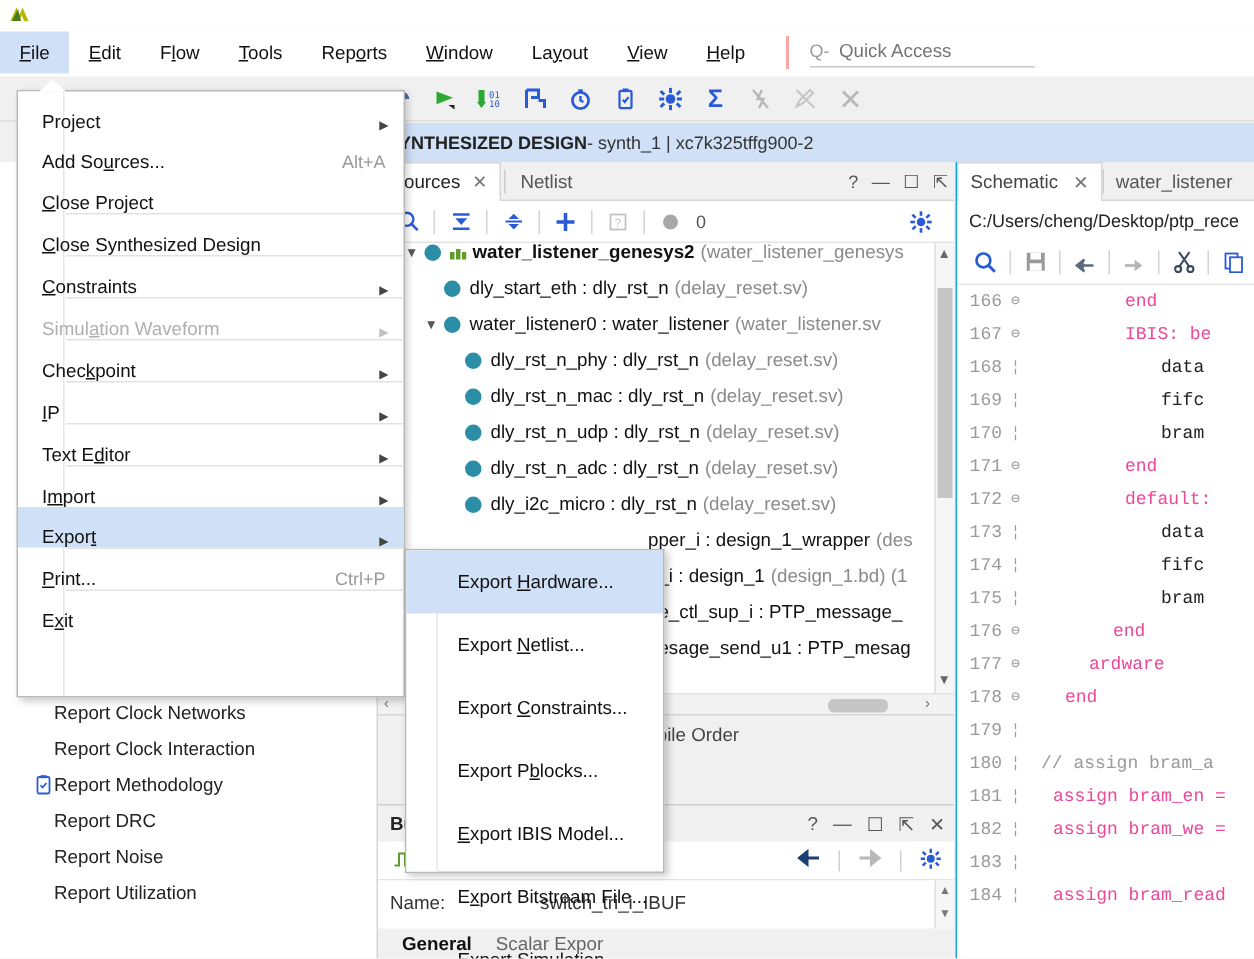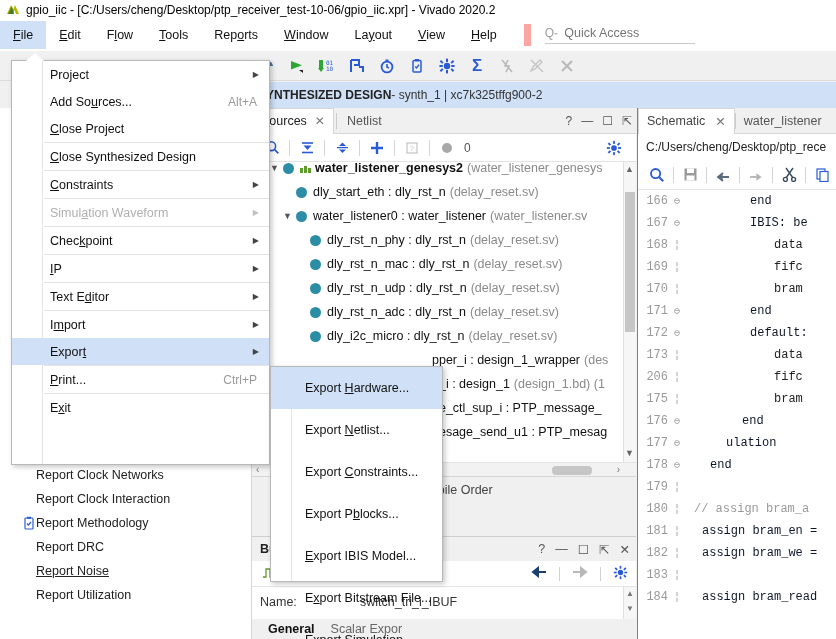--- a/index.html
+++ b/index.html
@@ -29,22 +29,22 @@
     background:#ffffff; display:flex; align-items:center;
     border-bottom:1px solid #ffffff;
   }
   .menu-item {
     padding:7px 13px; font-size:12.5px; color:#111; cursor:default;
     position:relative; white-space:nowrap;
   }
   .menu-item.active { background:#cfe0f7; }
   .menu-item u { text-decoration: underline; }
   .quick-access {
-    margin-left:14px; display:flex; align-items:flex-start; gap:5px;
-    border-left:7px solid #fca5a5; padding-left:14px; height:22px;
+    margin-left:14px; display:flex; align-items:center; gap:5px;
+    border-left:2px solid #fca5a5; padding-left:14px; height:22px;
   }
   .qa-wrap { position:relative; width:150px; border-bottom:1px solid #c9c9c9; padding-bottom:2px;}
   .qa-icon { color:#9a9a9a; font-size:12px; margin-right:3px;}
   .qa-input {
     border:none; outline:none; font-size:12.5px; color:#9a9a9a;
     font-family:"Liberation Sans", sans-serif; background:transparent; width:118px;
   }
 
   
   .toolbar {
@@ -155,33 +155,33 @@
              background:#ffffff; white-space:nowrap; overflow:hidden; }
   .rp-tb { height:30px; background:#ffffff; display:flex; align-items:center; padding-left:6px;
            border-bottom:1px solid #e4e4e4; }
   .rp-tb .st-btn { width:26px; }
   .code { background:#ffffff; height:439px; overflow:hidden; position:relative;
           font-family:"Liberation Mono", monospace; font-size:12px; }
   .cline { height:22px; display:flex; align-items:center; white-space:nowrap; }
   .lno { width:30px; text-align:right; color:#9a9a9a; font-family:"Liberation Mono", monospace; font-size:12px; flex:none;}
   .fold { width:18px; text-align:center; color:#9a9a9a; font-size:10px; flex:none; }
   .ctext { padding-left:2px; }
-  .kw { color:#0f172a; }
+  .kw { color:#ec4899; }
   .id { color:#222; }
   .cm { color:#9a9a9a; }
 
   
   .dropdown {
     position:absolute; left:11px; top:60px; width:259px; height:405px;
     background:#ffffff; border:1px solid #b8b8b8; box-shadow:2px 2px 5px rgba(0,0,0,0.22);
     z-index:50;
   }
   .dd-gutter { position:absolute; left:0; top:0; width:31px; height:100%; background:#ffffff; border-right:1px solid #e6e6e6;}
-  .dd-item { position:relative; height:27px; display:flex; align-items:center;
-             padding-left:38px; font-size:12.5px; color:#111; }
+  .dd-item { position:relative; height:27px; display:flex; align-items:flex-end;
+             padding-left:16px; font-size:12.5px; color:#111; }
   .dd-item.sel { background:#cfe0f7; }
   .dd-item.disabled { color:#b0b0b0; }
   .dd-item .acc { position:absolute; right:12px; color:#9a9a9a; font-size:12px;}
   .dd-item .arrow { position:absolute; right:10px; color:#444; font-size:8px; }
   .dd-item.disabled .arrow { color:#c0c0c0; }
   .dd-sep { height:1px; background:#e2e2e2; margin-left:32px; }
   .dd-notch { position:absolute; left:14px; top:-8px; width:0;height:0;
               border-left:9px solid transparent; border-right:9px solid transparent;
               border-bottom:8px solid #ffffff; }
 
@@ -203,21 +203,20 @@
 
 <div id="app">
 
   <div class="titlebar">
     <span class="vlogo">
       <svg width="14" height="14" viewBox="0 0 14 14">
         <path d="M1 11 L5 2 L7 7 L9 2 L13 11 L10 11 L8.5 7 L7 11 L5.5 7 L4 11 Z" fill="#b7b700"></path>
         <path d="M2 11 L6 3 L8 11 Z" fill="#4a7c1e"></path>
       </svg>
     </span>
-    <span class="title-text">gpio_iic - [C:/Users/cheng/Desktop/ptp_receiver_test-10-06/gpio_iic.xpr] - Vivado 2020.2</span>
   </div>
 
   <div class="menubar">
     <div class="menu-item active"><u>F</u>ile</div>
     <div class="menu-item"><u>E</u>dit</div>
     <div class="menu-item">F<u>l</u>ow</div>
     <div class="menu-item"><u>T</u>ools</div>
     <div class="menu-item">Rep<u>o</u>rts</div>
     <div class="menu-item"><u>W</u>indow</div>
     <div class="menu-item">La<u>y</u>out</div>
@@ -326,21 +325,21 @@
             <rect x="3" y="2" width="8" height="11" rx="1" stroke="#2a5bd7" stroke-width="1.2" fill="none"></rect>
             <rect x="5" y="0.8" width="4" height="2" fill="#2a5bd7"></rect>
             <path d="M5 7.5 L6.4 9 L9 6" stroke="#2a5bd7" stroke-width="1.2" fill="none"></path>
           </svg>
       </span>
       <span>Report Methodology</span>
     </div>
     <div class="fn-item" style="position:relative;">
       <span>Report DRC</span>
     </div>
-    <div class="fn-item" style="position:relative;text-decoration:underline;">
+    <div class="fn-item" style="position:relative;">
       <span>Report Noise</span>
     </div>
     <div class="fn-item" style="position:relative;">
       <span>Report Utilization</span>
     </div>
   </div>
 
   <div class="center">
     <div class="panel-tabs">
       <div class="ptab sel">
@@ -658,38 +657,38 @@
           <span class="lno">172</span>
           <span class="fold">⊖</span>
           <span class="ctext kw" style="padding-left: 64px;">default:</span>
         </div>
         <div class="cline">
           <span class="lno">173</span>
           <span class="fold">¦</span>
           <span class="ctext id" style="padding-left: 88px;">data</span>
         </div>
         <div class="cline">
-          <span class="lno">206</span>
+          <span class="lno">174</span>
           <span class="fold">¦</span>
           <span class="ctext id" style="padding-left: 88px;">fifc</span>
         </div>
         <div class="cline">
           <span class="lno">175</span>
           <span class="fold">¦</span>
           <span class="ctext id" style="padding-left: 88px;">bram</span>
         </div>
         <div class="cline">
           <span class="lno">176</span>
           <span class="fold">⊖</span>
           <span class="ctext kw" style="padding-left: 56px;">end</span>
         </div>
         <div class="cline">
           <span class="lno">177</span>
           <span class="fold">⊖</span>
-          <span class="ctext kw" style="padding-left: 40px;">ulation</span>
+          <span class="ctext kw" style="padding-left: 40px;">ardware</span>
         </div>
         <div class="cline">
           <span class="lno">178</span>
           <span class="fold">⊖</span>
           <span class="ctext kw" style="padding-left: 24px;">end</span>
         </div>
         <div class="cline">
           <span class="lno">179</span>
           <span class="fold">¦</span>
           <span class="ctext id" style="padding-left: 0px;"></span>

